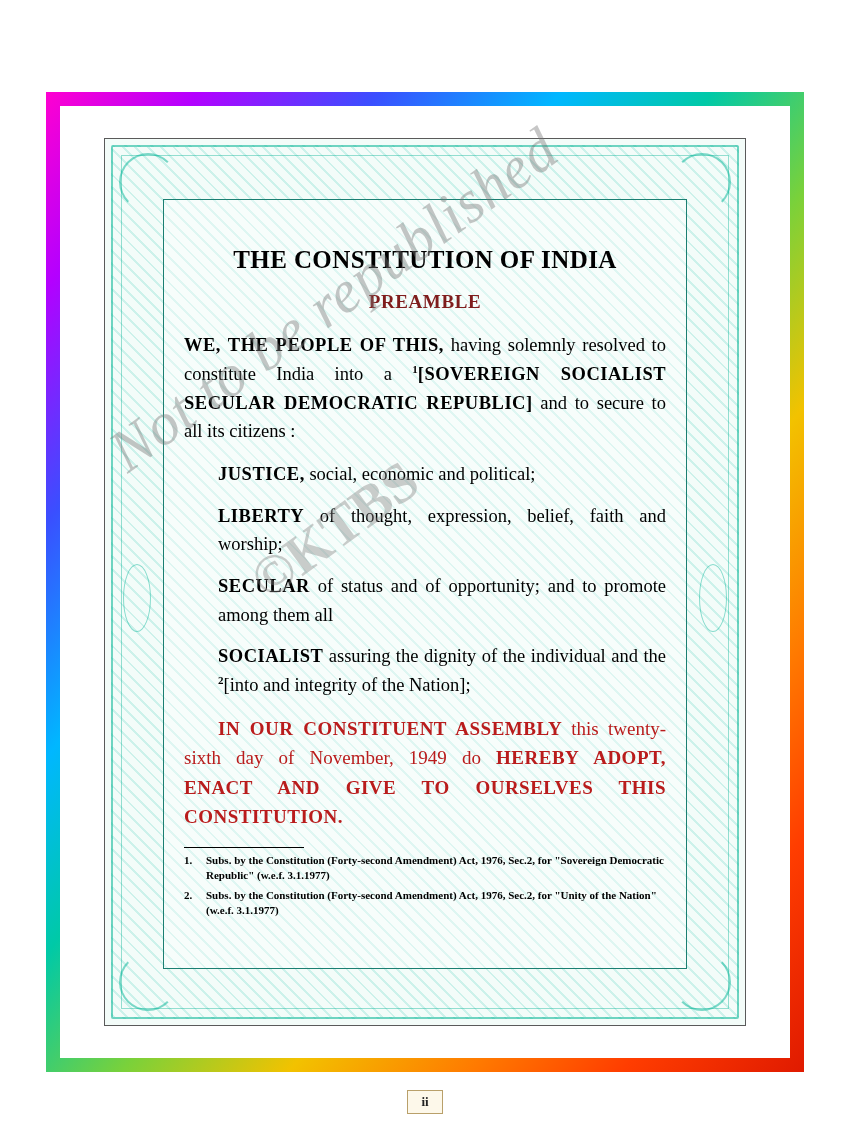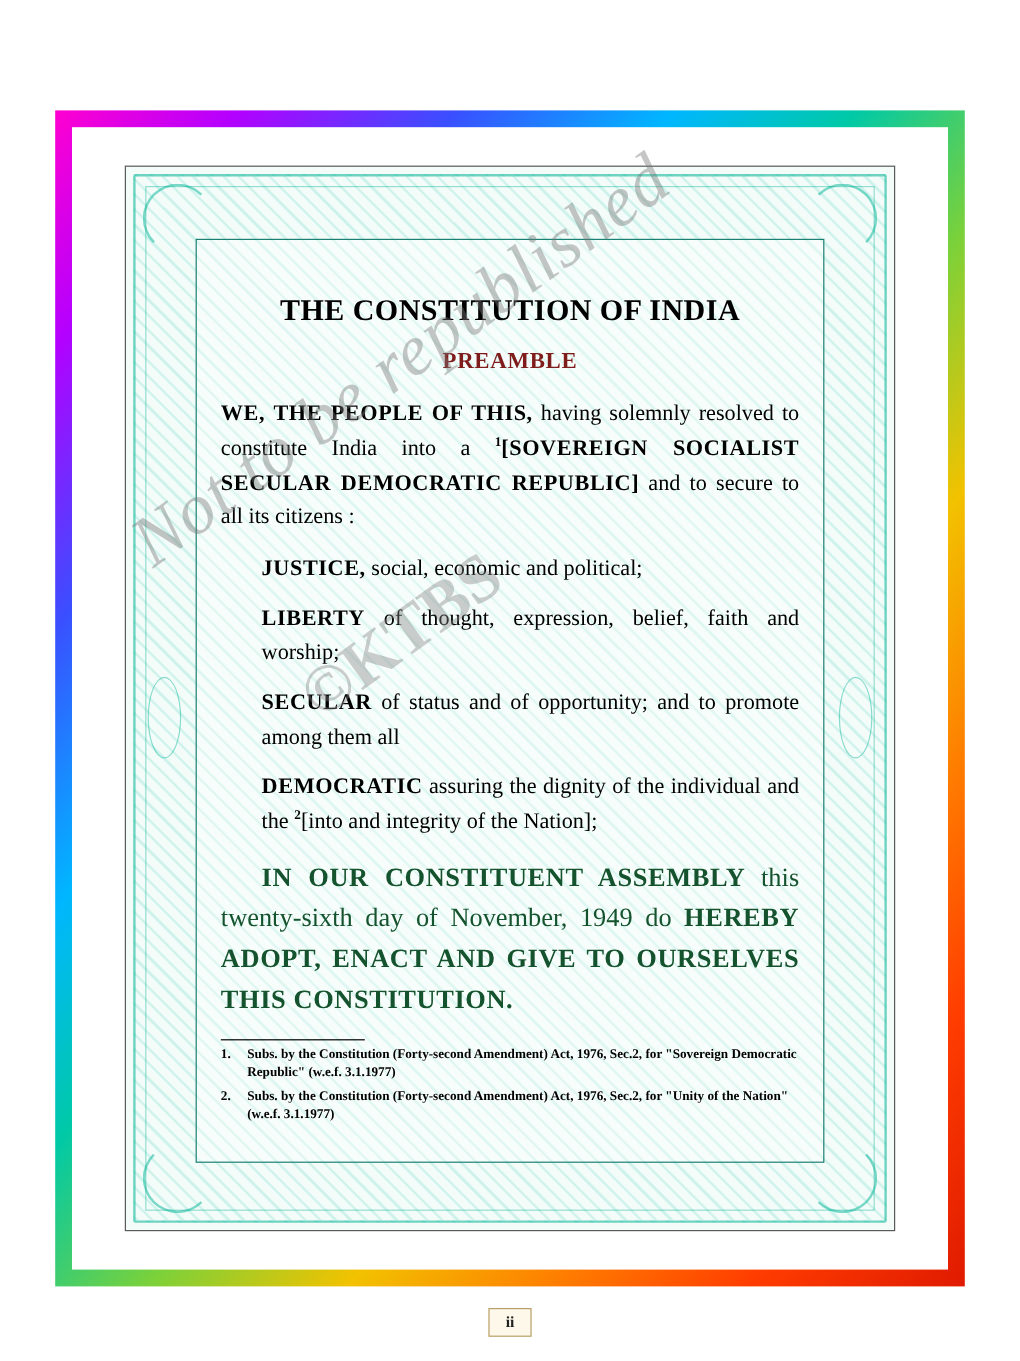--- a/index.html
+++ b/index.html
@@ -143,25 +143,25 @@
     font-size: 18.5px;
     line-height: 1.55;
     text-align: justify;
     text-align-last: left;
     margin-bottom: 13px;
     color: #000;
   }
 
   p.closing {
     margin: 14px 0 0 0;
-    font-size: 22px;
+    font-size: 19px;
     line-height: 1.55;
     text-align: justify;
     text-align-last: left;
-    color: #14532d;
+    color: #b91c1c;
   }
   p.closing .indent-first { padding-left: 34px; }
 
   .fn-rule {
     width: 120px;
     height: 1px;
     background: #000;
     margin: 16px 0 5px 0;
   }
   ol.footnotes {
@@ -247,21 +247,21 @@
 
         <h1 class="doc-title">THE CONSTITUTION OF INDIA</h1>
         <h2 class="doc-sub">PREAMBLE</h2>
 
         <p class="body-para"><span class="b sp">WE, THE PEOPLE OF THIS,</span><span> having solemnly resolved to constitute India into a </span><sup>1</sup><span class="b sp">[SOVEREIGN SOCIALIST SECULAR DEMOCRATIC REPUBLIC]</span><span> and to secure to all its citizens :</span></p>
 
         <ul class="clauses">
           <li><span class="b sp">JUSTICE,</span><span> social, economic and political;</span></li>
           <li><span class="b sp">LIBERTY</span><span> of thought, expression, belief, faith and worship;</span></li>
           <li><span class="b sp">SECULAR</span><span> of status and of opportunity; and to promote among them all</span></li>
-          <li><span class="b sp">DEMOCRATIC</span><span> assuring the dignity of the individual and the </span><sup>2</sup><span>[into and integrity of the Nation];</span></li>
+          <li><span class="b sp">SOCIALIST</span><span> assuring the dignity of the individual and the </span><sup>2</sup><span>[into and integrity of the Nation];</span></li>
         </ul>
 
         <p class="closing"><span class="b sp indent-first">IN OUR CONSTITUENT ASSEMBLY</span><span> this twenty-sixth day of November, 1949 do </span><span class="b sp">HEREBY ADOPT, ENACT AND GIVE TO OURSELVES THIS CONSTITUTION.</span></p>
 
         <div class="fn-rule"></div>
         <ol class="footnotes">
           <li>
             <span class="num">1.</span>
             <span class="txt">Subs. by the Constitution (Forty-second Amendment) Act, 1976, Sec.2, for "Sovereign Democratic Republic" (w.e.f. 3.1.1977)</span>
           </li>

